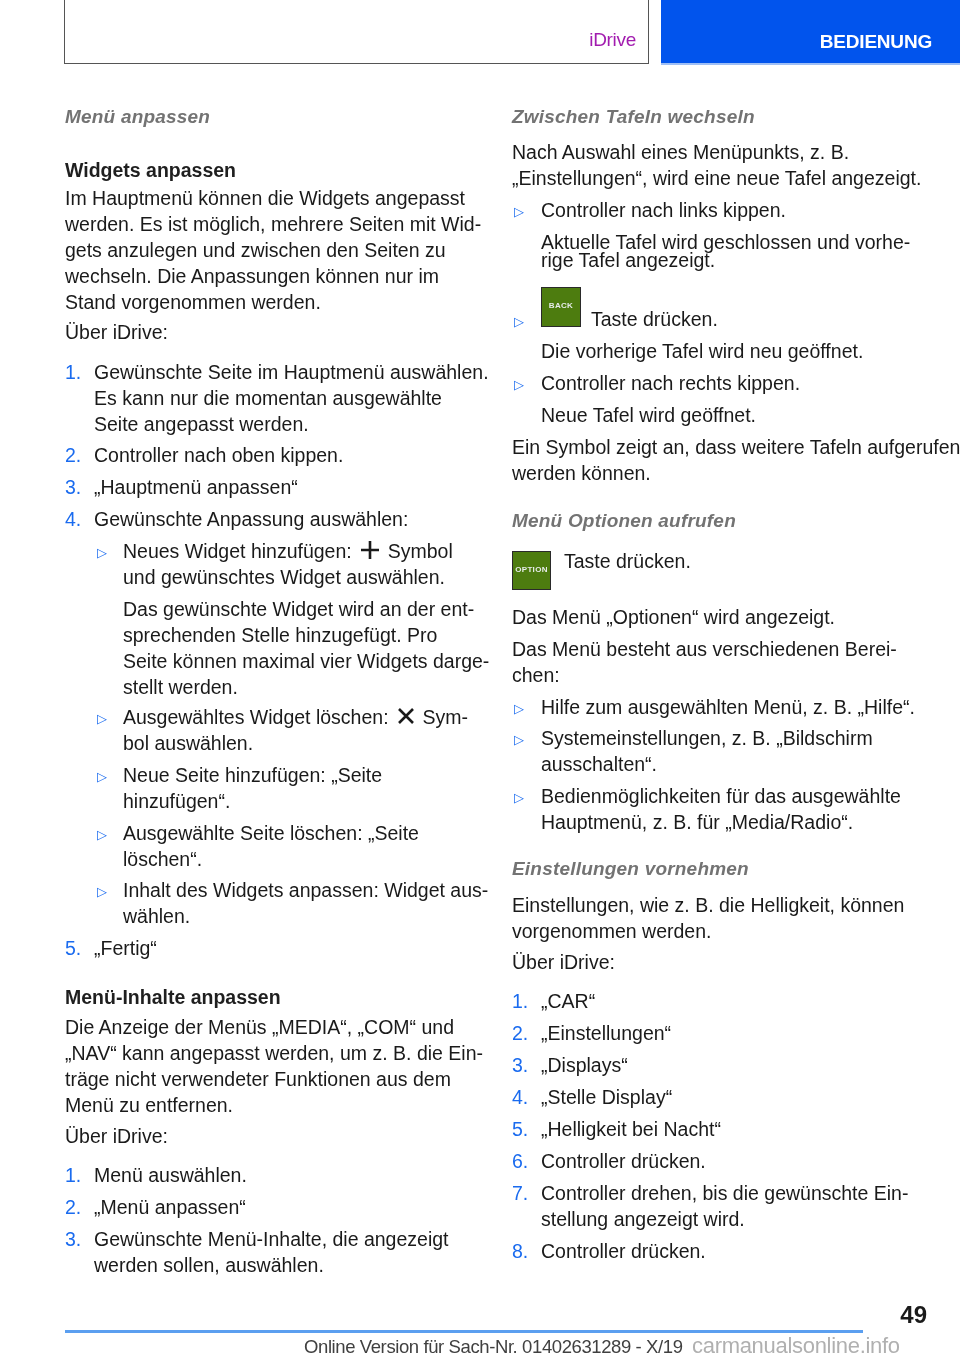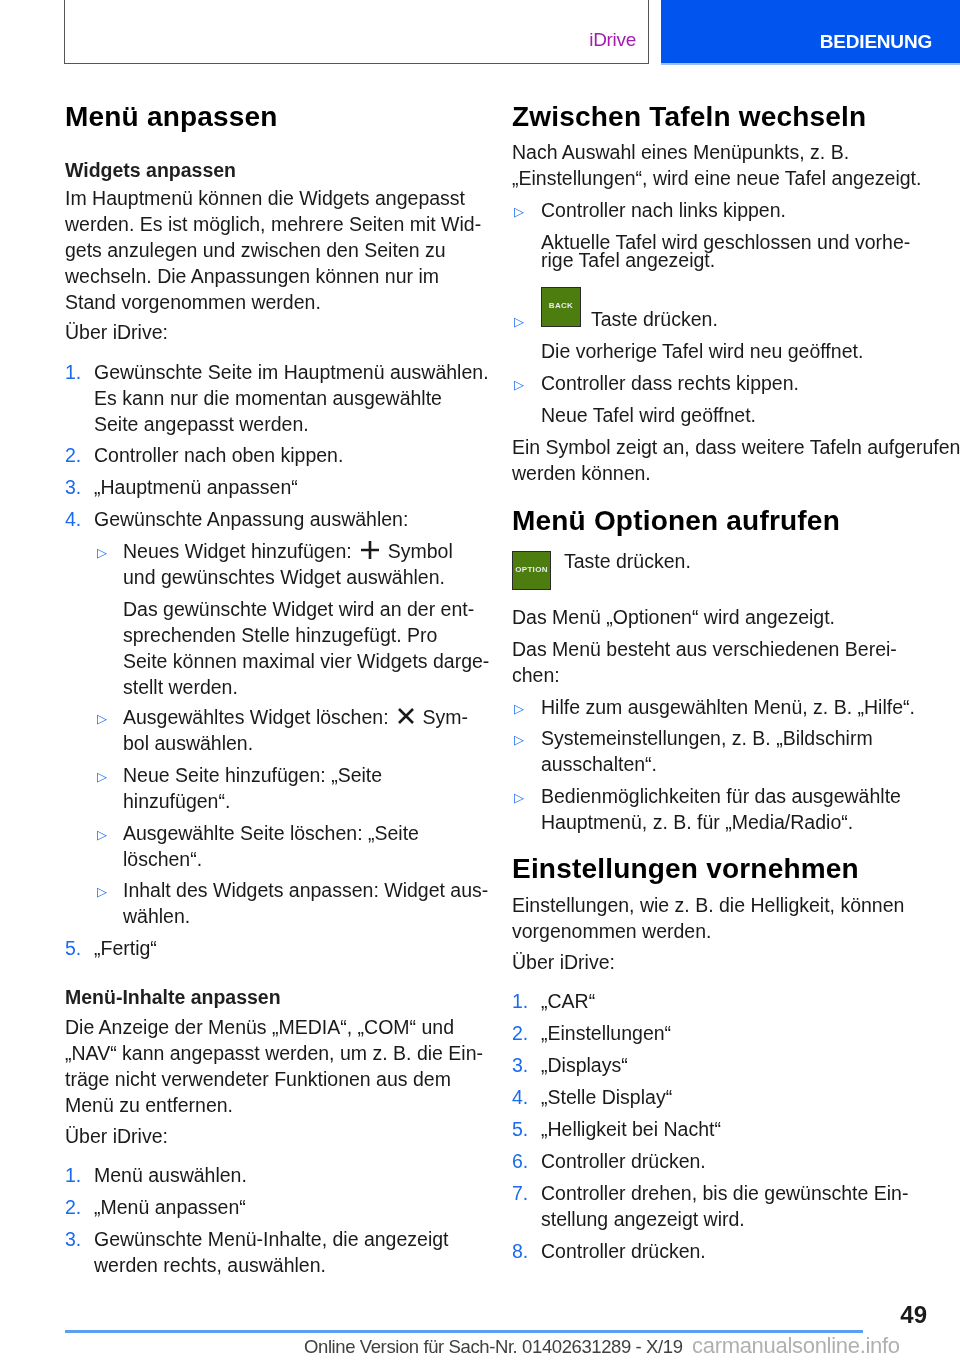--- a/index.html
+++ b/index.html
@@ -8,21 +8,21 @@
 
   .hdr-box { position: absolute; left: 64px; top: -2px; width: 585px; height: 66px; border: 1.5px solid #555; border-top: none; background: #fff; }
   .hdr-title { position: absolute; right: 12px; top: 29px; font-size: 19px; letter-spacing: -0.3px; color: #a21caf; }
   .hdr-tab { position: absolute; left: 661px; top: 0; width: 299px; height: 65px; background: #0154ed; border-bottom: 2px solid #9fbff5; }
   .hdr-tab-label { position: absolute; left: 0; right: 28px; top: 29px; text-align: right; font-size: 19px; font-weight: bold; color: #fff; letter-spacing: -0.2px; }
 
   .col { position: absolute; top: 0; }
   .col-left { left: 65px; width: 420px; }
   .col-right { left: 512px; width: 440px; }
 
-  .h1 { position: absolute; font-size: 28px; font-weight: bold; color: #000000; letter-spacing: 0.2px; white-space: nowrap; }
+  .h1 { position: absolute; font-size: 19px; font-weight: bold; color: #737373; letter-spacing: 0.2px; white-space: nowrap; font-style: italic; }
   .h2 { position: absolute; font-size: 19.5px; font-weight: bold; color: #1f1f1f; white-space: nowrap; }
   .p { position: absolute; white-space: nowrap; }
   .num { position: absolute; color: #1a6bef; white-space: nowrap; }
   .tri { position: absolute; color: #1a6bef; font-size: 13px; }
   .ind { position: absolute; white-space: nowrap; }
 
   .inline-icon { display: inline-block; vertical-align: middle; margin: 0 8px; }
   .key { position: absolute; background: #4d7c0f; border: 1.5px solid #2a2a2a; color: #e7ecea; font-size: 8px; font-weight: bold; text-align: center; letter-spacing: 0.3px; }
 
   .footer-line { position: absolute; left: 65px; top: 1330px; width: 798px; height: 3px; background: #5b9ff0; }
@@ -106,40 +106,40 @@
   <div class="p" style="top:1067px">träge nicht verwendeter Funktionen aus dem</div>
   <div class="p" style="top:1093px">Menü zu entfernen.</div>
   <div class="p" style="top:1124px">Über iDrive:</div>
 
   <div class="num" style="top:1163px;left:0">1.</div>
   <div class="ind" style="top:1163px;left:29px">Menü auswählen.</div>
   <div class="num" style="top:1195px;left:0">2.</div>
   <div class="ind" style="top:1195px;left:29px">„Menü anpassen“</div>
   <div class="num" style="top:1227px;left:0">3.</div>
   <div class="ind" style="top:1227px;left:29px">Gewünschte Menü-Inhalte, die angezeigt</div>
-  <div class="ind" style="top:1253px;left:29px">werden rechts, auswählen.</div>
+  <div class="ind" style="top:1253px;left:29px">werden sollen, auswählen.</div>
 </div>
 
 <div class="col col-right">
   <div class="h1" style="top:104px">Zwischen Tafeln wechseln</div>
   <div class="p" style="top:140px">Nach Auswahl eines Menüpunkts, z. B.</div>
   <div class="p" style="top:166px">„Einstellungen“, wird eine neue Tafel angezeigt.</div>
 
   <div class="tri" style="top:199px;left:2px">▷</div>
   <div class="ind" style="top:198px;left:29px">Controller nach links kippen.</div>
   <div class="ind" style="top:230px;left:29px">Aktuelle Tafel wird geschlossen und vorhe-</div>
   <div class="ind" style="top:248px;left:29px">rige Tafel angezeigt.</div>
 
   <div class="tri" style="top:309px;left:2px">▷</div>
   <div class="key" style="top:287px;left:29px;width:40px;height:40px;line-height:36px;">BACK</div>
   <div class="ind" style="top:307px;left:79px">Taste drücken.</div>
   <div class="ind" style="top:339px;left:29px">Die vorherige Tafel wird neu geöffnet.</div>
 
   <div class="tri" style="top:372px;left:2px">▷</div>
-  <div class="ind" style="top:371px;left:29px">Controller dass rechts kippen.</div>
+  <div class="ind" style="top:371px;left:29px">Controller nach rechts kippen.</div>
   <div class="ind" style="top:403px;left:29px">Neue Tafel wird geöffnet.</div>
 
   <div class="p" style="top:435px">Ein Symbol zeigt an, dass weitere Tafeln aufgerufen</div>
   <div class="p" style="top:461px">werden können.</div>
 
   <div class="h1" style="top:508px">Menü Optionen aufrufen</div>
   <div class="key" style="top:551px;left:0;width:39px;height:39px;line-height:35px;">OPTION</div>
   <div class="ind" style="top:549px;left:52px">Taste drücken.</div>
   <div class="p" style="top:605px">Das Menü „Optionen“ wird angezeigt.</div>
   <div class="p" style="top:637px">Das Menü besteht aus verschiedenen Berei-</div>

